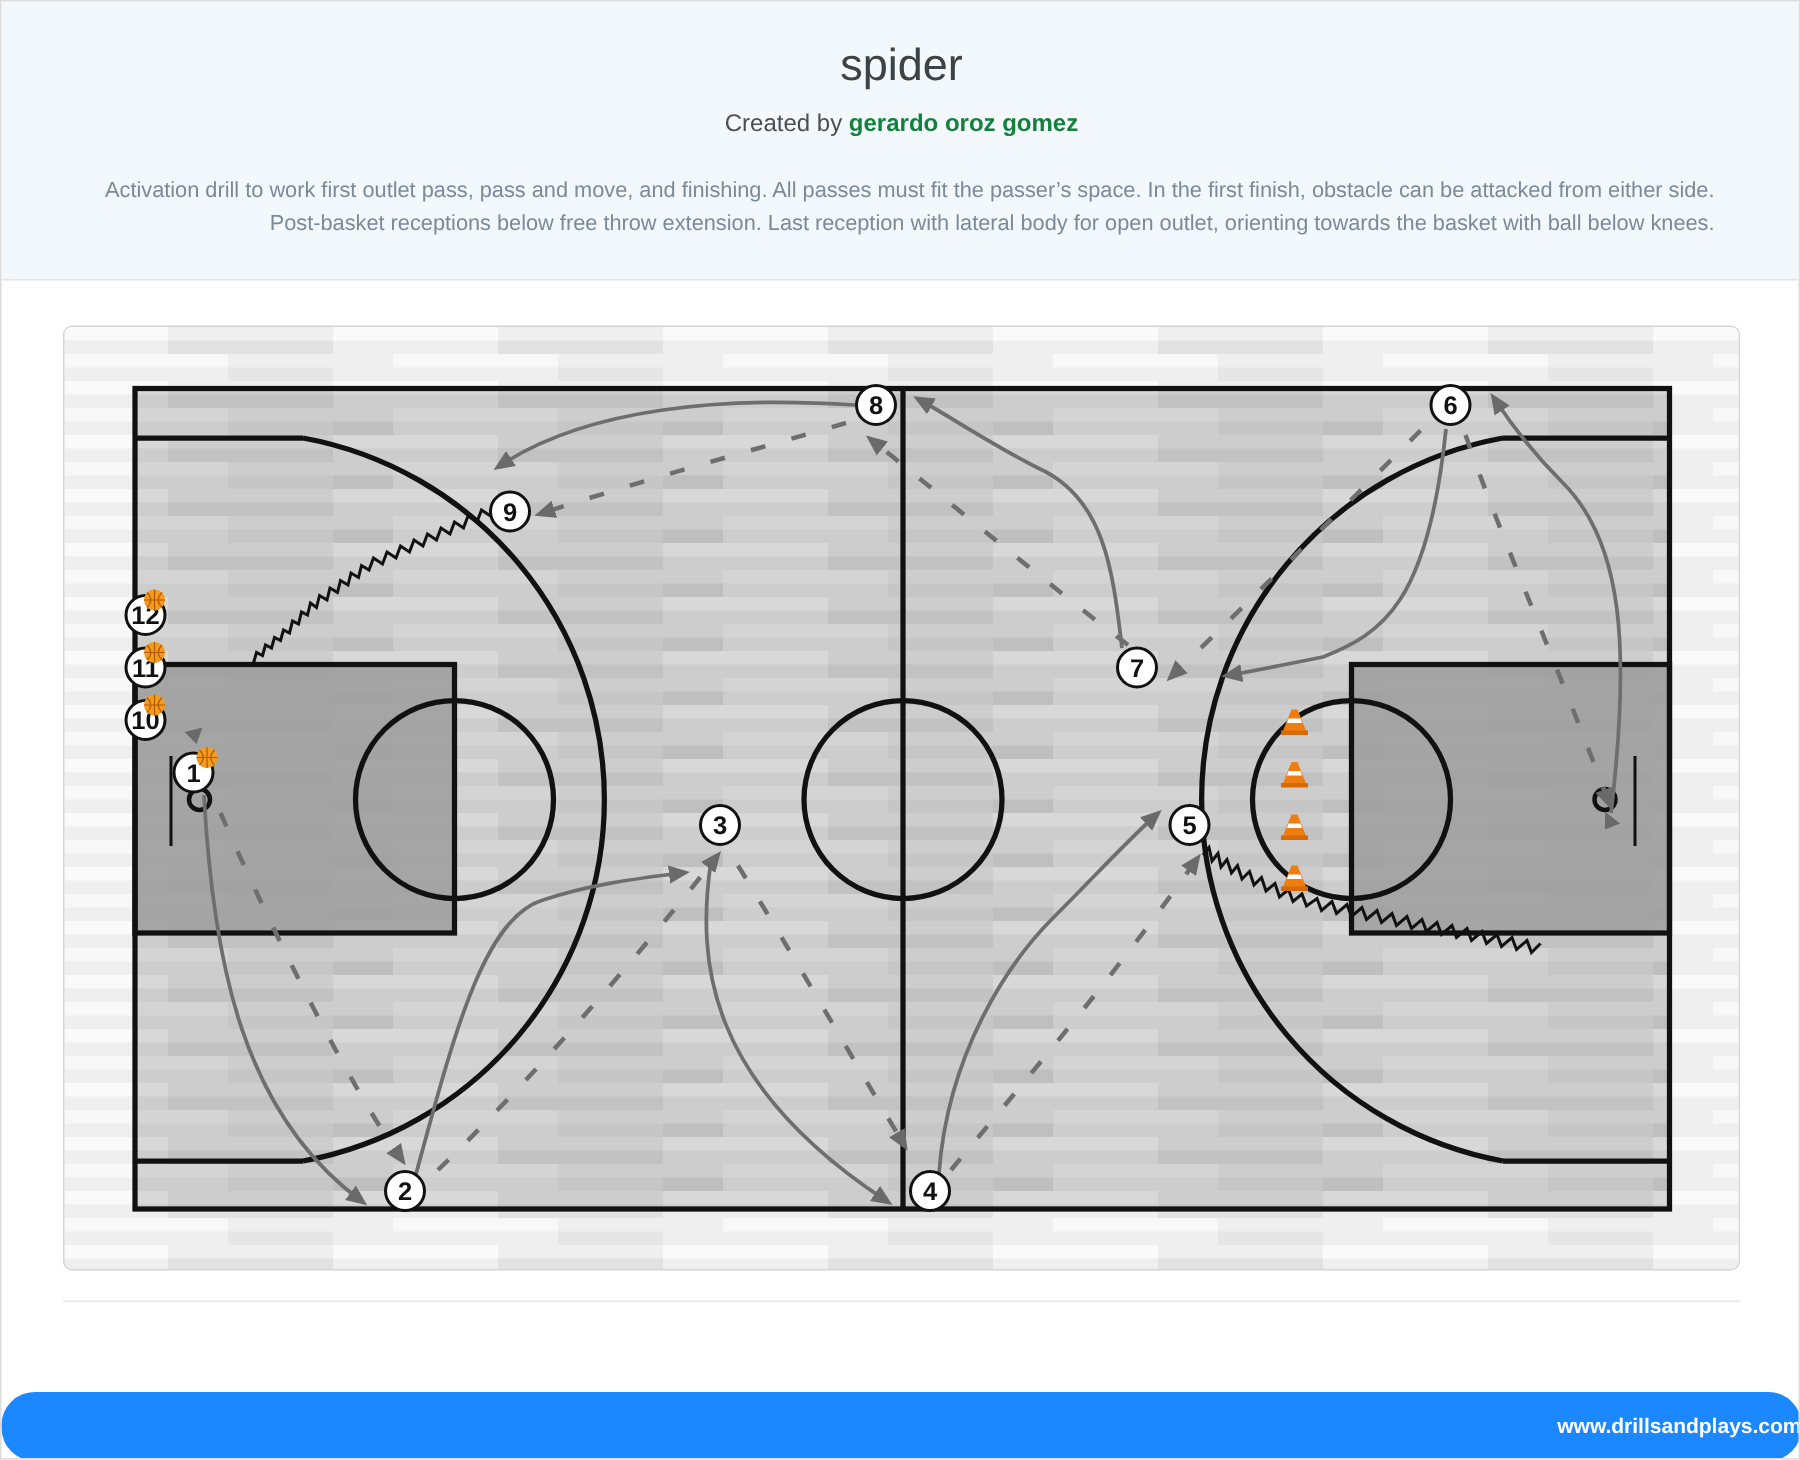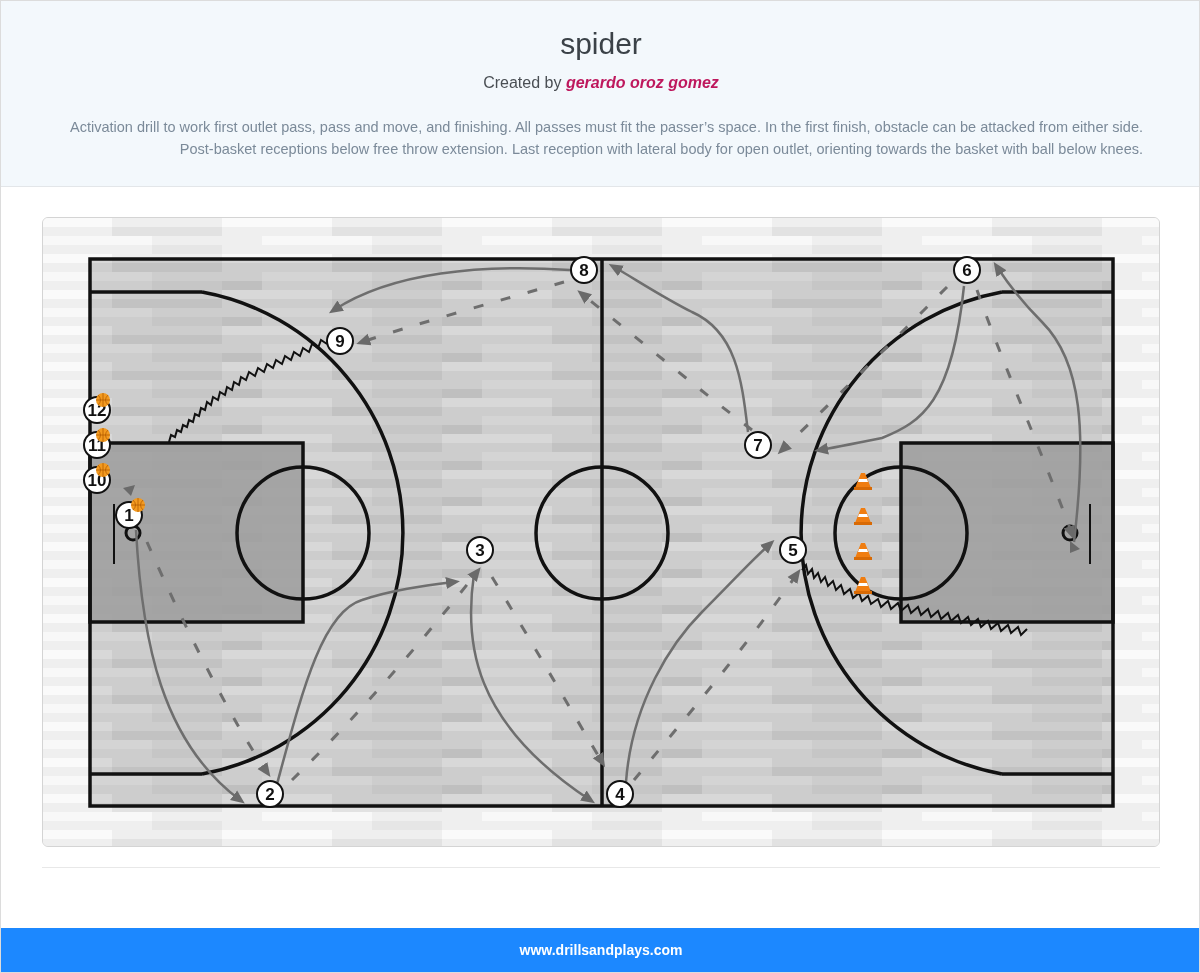--- a/index.html
+++ b/index.html
@@ -1,26 +1,26 @@
 <!DOCTYPE html>
 <html><head>
 <meta charset="utf-8">
 <style>
   * { box-sizing: border-box; margin: 0; padding: 0; }
   html, body { width: 1200px; height: 973px; overflow: hidden; background: #fff; }
   body { font-family: "Liberation Sans", sans-serif; position: relative; border: 1px solid #dcdcdc; }
   .header { position: absolute; left: 0; top: 0; width: 1200px; height: 186px; background: #f3f8fc; border-bottom: 1px solid #e3e6e9; text-align: center; }
   .title { position: absolute; top: 26px; left: 0; width: 100%; font-size: 30px; color: #3b4248; font-weight: normal; }
   .byline { position: absolute; top: 73px; left: 0; width: 100%; font-size: 16px; color: #4a4f54; }
-  .byline b { font-weight: bold; color: #be185d; font-style: italic; }
+  .byline b { font-weight: bold; color: #15803d; }
   .desc { position: absolute; top: 115px; left: 58px; width: 1084px; font-size: 14.5px; line-height: 22px; color: #7b8a99; text-align: right; }
   .court-card { position: absolute; left: 41px; top: 216px; width: 1118px; height: 630px; border: 1px solid #d4d4d4; border-radius: 6px; overflow: hidden; background: #f4f4f4; }
   .court-card svg { display: block; }
   .divider { position: absolute; left: 41px; top: 866px; width: 1118px; height: 1px; background: #e8e8e8; }
-  .footer { position: absolute; left: 0; top: 927px; width: 1200px; height: 46px; background: #1c88ff; text-align: center; line-height: 44px; }
+  .footer { position: absolute; left: 0; top: 927px; width: 1200px; height: 46px; background: #1c88ff; text-align: right; line-height: 44px; border-radius: 22px; }
   .footer a { color: #ffffff; font-weight: bold; font-size: 14px; text-decoration: none; }
   .plabel { font-family: "Liberation Sans", sans-serif; font-weight: bold; font-size: 17px; fill: #111; }
 </style>
 </head>
 <body>
 
 <div class="header">
   <h1 class="title">spider</h1>
   <div class="byline">
     <span>Created by</span>

